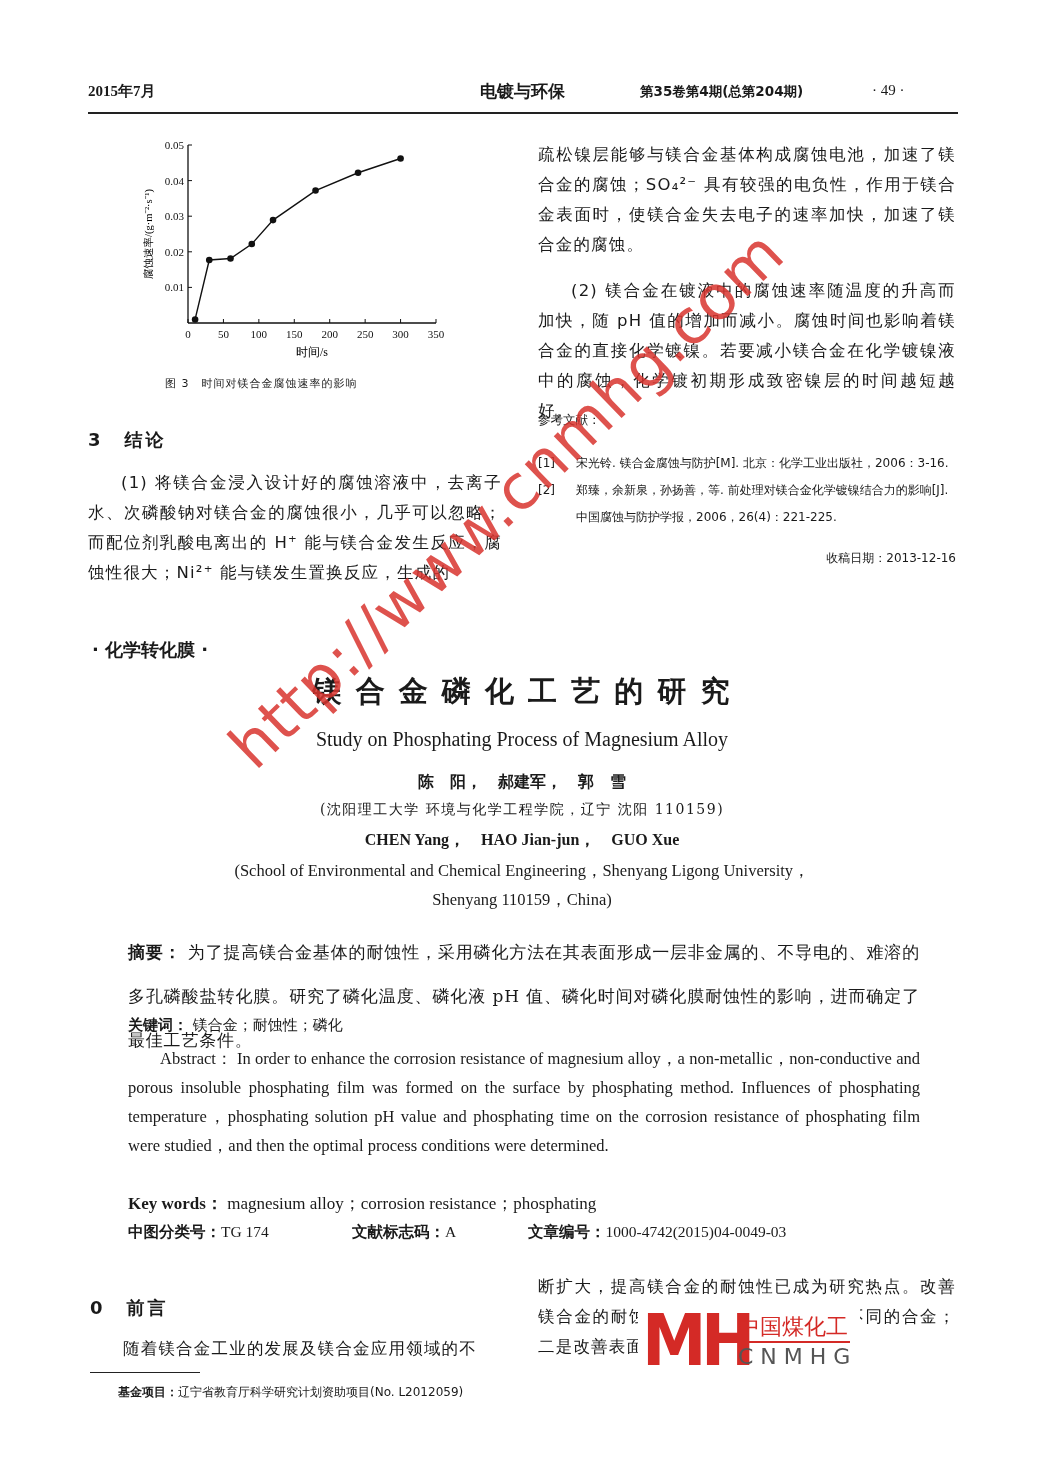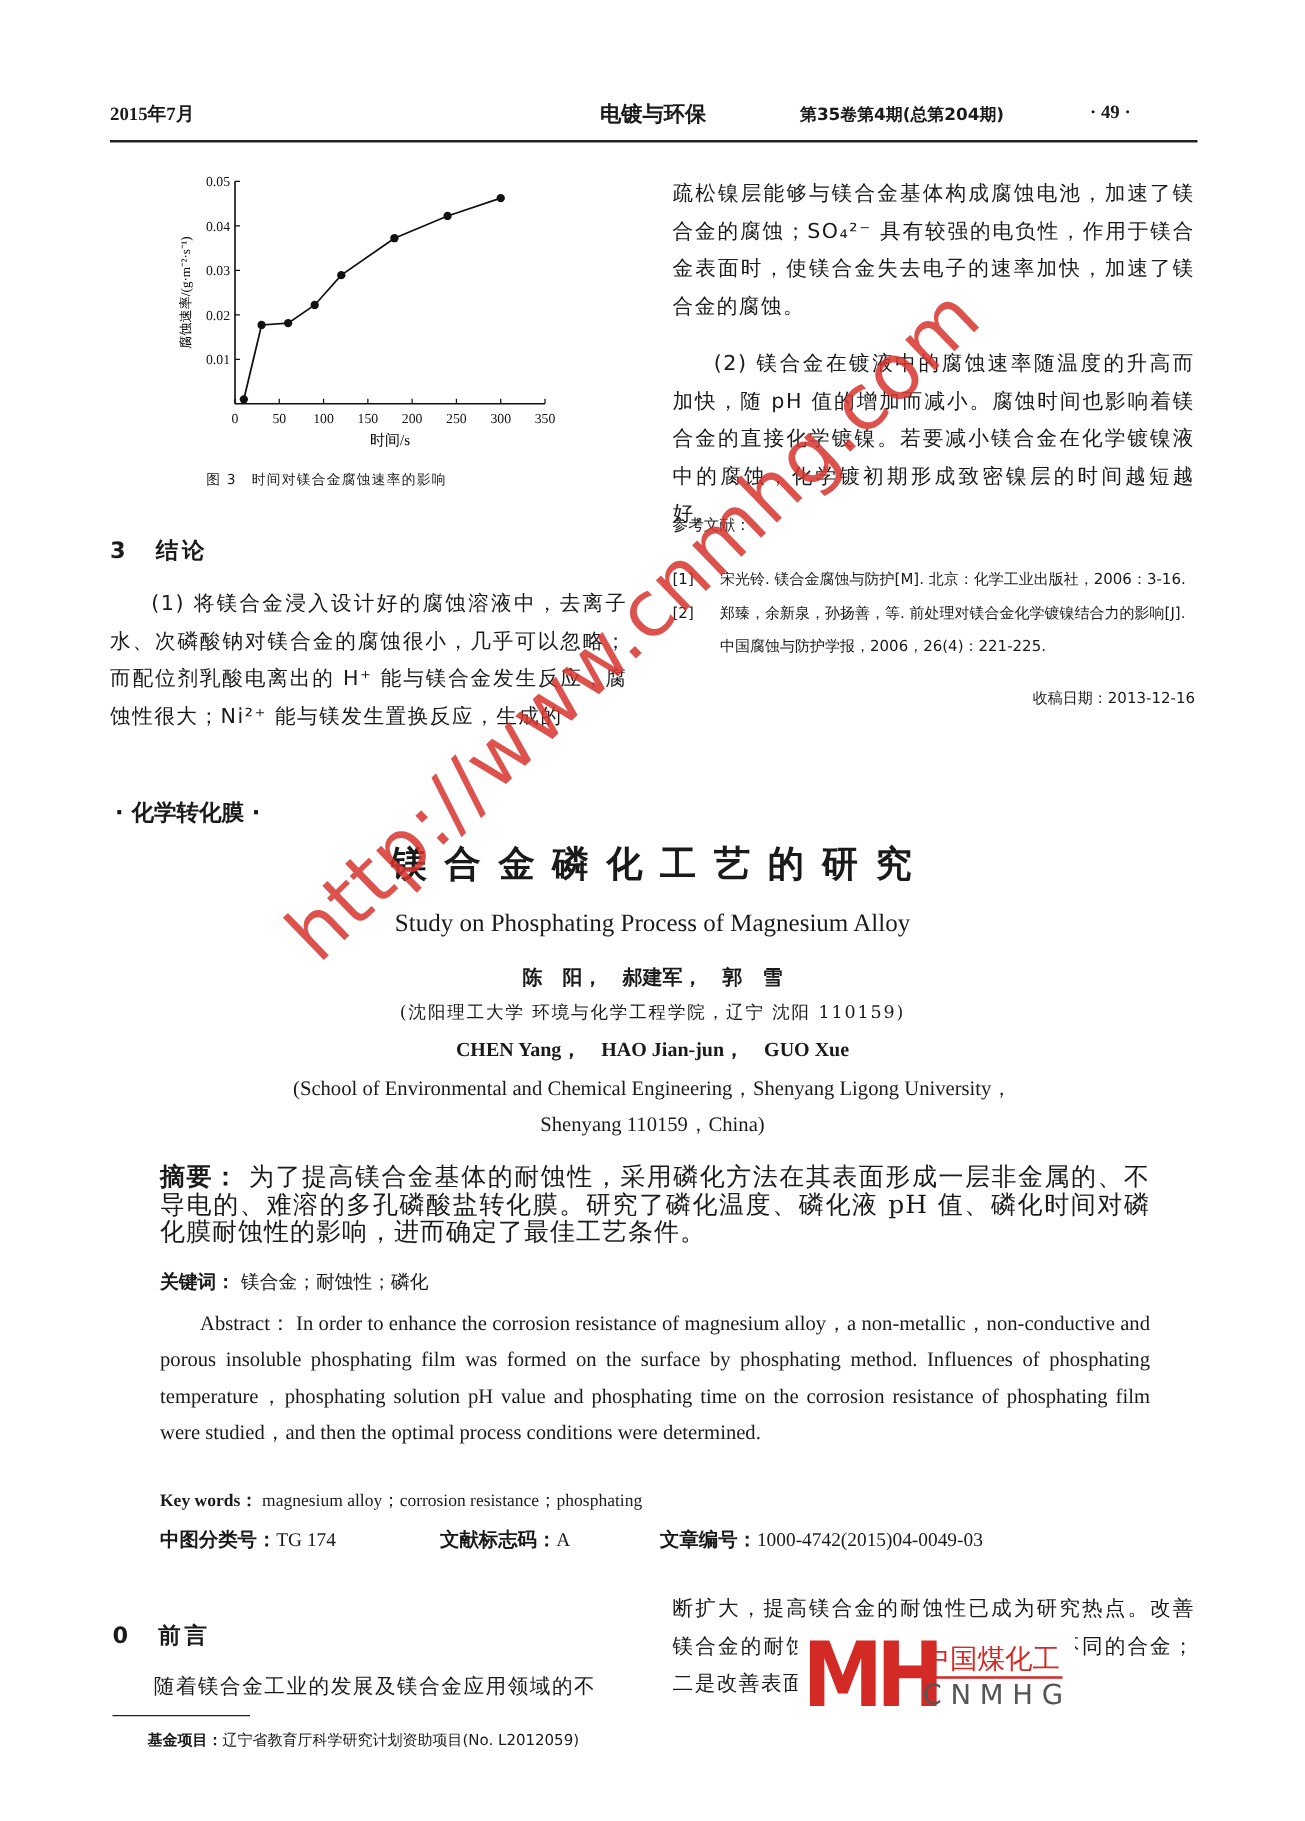--- a/index.html
+++ b/index.html
@@ -19,21 +19,21 @@
   svg text { font-family: "Liberation Serif", serif; }
   .watermark { position: absolute; left: 240px; top: 720px; font-family: "DejaVu Sans", sans-serif; font-size: 62px; color: #d9342f; transform: rotate(-44deg); transform-origin: left center; opacity: 0.85; white-space: nowrap; letter-spacing: 1px; pointer-events: none; }
   .kw { font-weight: bold; font-family: "DejaVu Sans", sans-serif; }
 </style>
 </head>
 <body>
 
 <div class="abs hdr" style="left:88px;">2015年7月</div>
 <div class="abs hdr hdr-cn" style="left:480px; font-size:17px; top:80px;">电镀与环保</div>
 <div class="abs hdr hdr-cn" style="left:640px; font-size:13.5px; top:83px;">第35卷第4期(总第204期)</div>
-<div class="abs hdr" style="left:872px; font-weight:bold;">· 49 ·</div>
+<div class="abs hdr" style="left:872px; font-weight:normal;">· 49 ·</div>
 <div class="rule"></div>
 
 <svg class="abs" id="chart" style="left:130px; top:132px;" width="330" height="228">
   <g id="axes">
       <line x1="58" y1="13" x2="58" y2="191" stroke="#111" stroke-width="1.3"></line>
       <line x1="58" y1="191" x2="306" y2="191" stroke="#111" stroke-width="1.3"></line>
     </g>
   <g id="ticks">
       <line x1="58" y1="191" x2="58" y2="187" stroke="#111" stroke-width="1"></line>
       <text x="58" y="206" font-size="11" text-anchor="middle" fill="#111">0</text>
@@ -98,34 +98,34 @@
 
 <div class="abs" style="left:92px; top:638px; font-size:18px; font-weight:bold; font-family:'DejaVu Sans',sans-serif;">· 化学转化膜 ·</div>
 <div class="abs center" style="top:672px; font-size:29px; font-weight:bold; font-family:'DejaVu Sans',sans-serif; letter-spacing:2px;">镁 合 金 磷 化 工 艺 的 研 究</div>
 <div class="abs center" style="top:728px; font-size:20px; font-weight:normal; font-family:'Liberation Serif',serif;">Study on Phosphating Process of Magnesium Alloy</div>
 <div class="abs center" style="top:772px; font-size:16px; font-weight:bold; font-family:'DejaVu Sans',sans-serif;">陈　阳，　郝建军，　郭　雪</div>
 <div class="abs center" style="top:801px; font-size:14px; font-family:'DejaVu Serif',serif; letter-spacing:1.5px;">(沈阳理工大学 环境与化学工程学院，辽宁 沈阳 110159)</div>
 <div class="abs center" style="top:830px; font-size:16px; font-weight:bold; font-family:'Liberation Serif',serif;">CHEN Yang，　HAO Jian-jun，　GUO Xue</div>
 <div class="abs center" style="top:860px; font-size:16.5px; font-family:'Liberation Serif',serif;">(School of Environmental and Chemical Engineering，Shenyang Ligong University，</div>
 <div class="abs center" style="top:889px; font-size:16.5px; font-family:'Liberation Serif',serif;">Shenyang 110159，China)</div>
 
-<div class="abs" style="left:128px; top:930px; width:792px; font-size:20px; line-height:22px; font-family:'DejaVu Serif',serif; text-align:justify; letter-spacing:0.8px;">
+<div class="abs" style="left:128px; top:930px; width:792px; font-size:17px; line-height:44px; font-family:'DejaVu Serif',serif; text-align:justify; letter-spacing:0.8px;">
   <span class="kw">摘要：</span>
   <span>为了提高镁合金基体的耐蚀性，采用磷化方法在其表面形成一层非金属的、不导电的、难溶的多孔磷酸盐转化膜。研究了磷化温度、磷化液 pH 值、磷化时间对磷化膜耐蚀性的影响，进而确定了最佳工艺条件。</span>
 </div>
 <div class="abs" style="left:128px; top:1016px; font-size:15px; font-family:'DejaVu Sans',sans-serif;">
   <span class="kw">关键词：</span>
   <span>镁合金；耐蚀性；磷化</span>
 </div>
 
 <div class="abs" style="left:128px; top:1044px; width:792px; font-size:16.5px; line-height:29px; font-family:'Liberation Serif',serif; text-align:justify;">
   <span style="font-weight:normal;margin-left:32px;">Abstract：</span>
   <span>In order to enhance the corrosion resistance of magnesium alloy，a non-metallic，non-conductive and porous insoluble phosphating film was formed on the surface by phosphating method. Influences of phosphating temperature，phosphating solution pH value and phosphating time on the corrosion resistance of phosphating film were studied，and then the optimal process conditions were determined.</span>
 </div>
-<div class="abs" style="left:128px; top:1192px; font-size:14px; font-family:'Liberation Serif',serif;">
+<div class="abs" style="left:128px; top:1192px; font-size:17px; font-family:'Liberation Serif',serif;">
   <span style="font-weight:bold;">Key words：</span>
   <span>magnesium alloy；corrosion resistance；phosphating</span>
 </div>
 
 <div class="abs" style="left:128px; top:1222px; font-size:15.5px; font-family:'Liberation Serif',serif;">
   <span class="kw">中图分类号：</span><span>TG 174</span>
 </div>
 <div class="abs" style="left:352px; top:1222px; font-size:15.5px; font-family:'Liberation Serif',serif;">
   <span class="kw">文献标志码：</span><span>A</span>
 </div>

